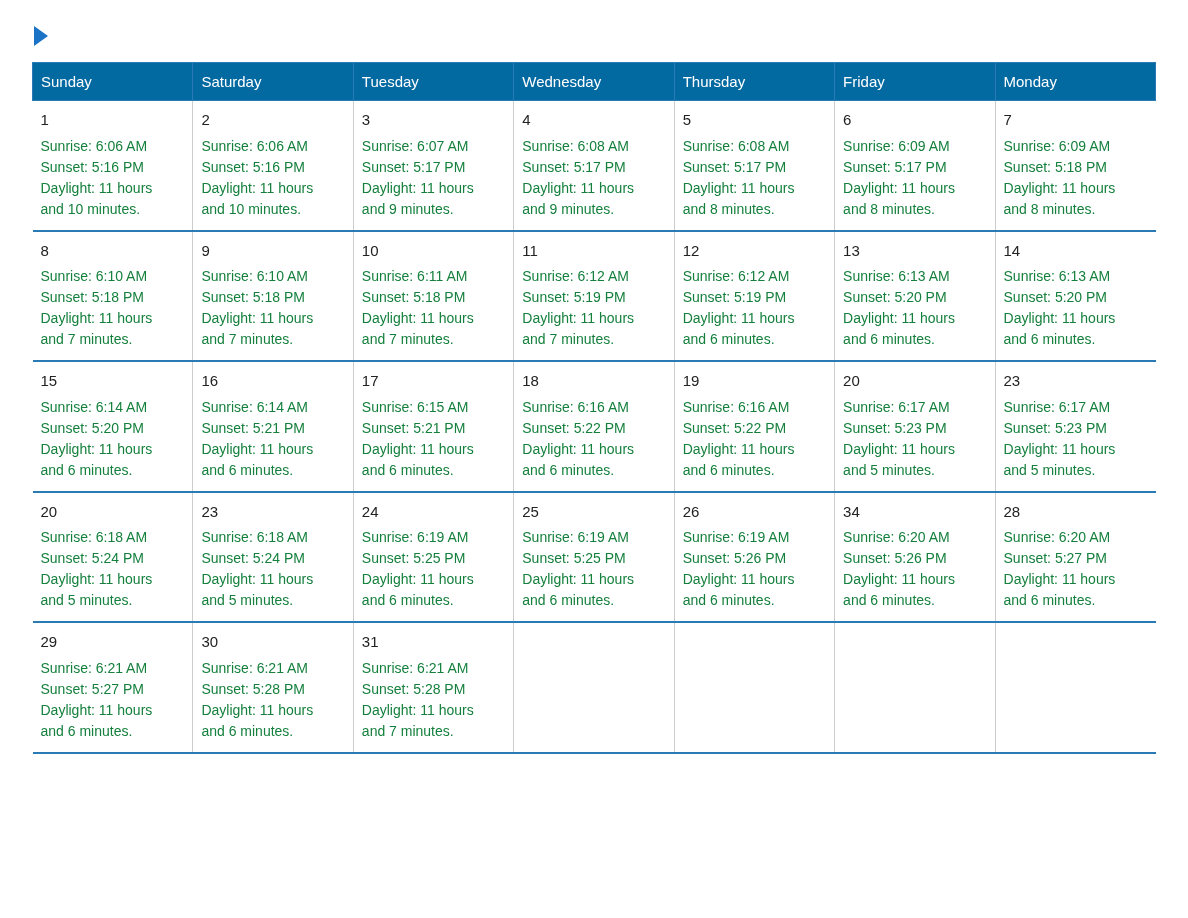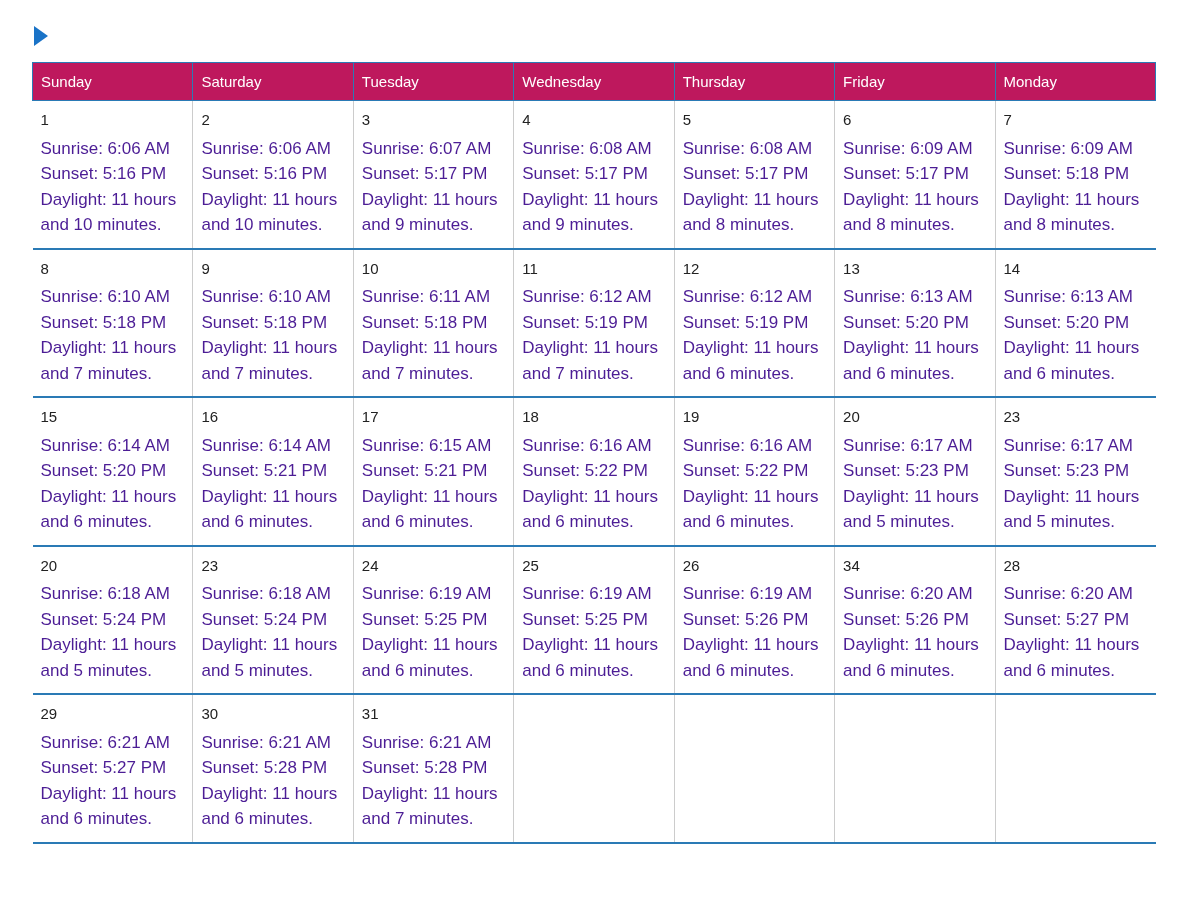--- a/index.html
+++ b/index.html
@@ -56,21 +56,21 @@
       font-size: 20px;
       color: #444;
       margin-top: 4px;
     }
     table {
       width: 100%;
       border-collapse: collapse;
       table-layout: fixed;
     }
     thead tr {
-      background-color: #be185d;
+      background-color: #0369a1;
       color: #fff;
     }
     thead th {
       padding: 10px 8px;
       font-size: 15px;
       font-weight: normal;
       text-align: left;
       border: 1px solid #2a7ab5;
     }
     tbody tr {
@@ -88,22 +88,22 @@
       border-right: none;
     }
     .day-number {
       font-size: 15px;
       font-weight: normal;
       color: #222;
       display: block;
       margin-bottom: 4px;
     }
     .day-info {
-      color: #4c1d95;
-      font-size: 17px;
+      color: #15803d;
+      font-size: 14px;
     }
   </style>
 </head>
 <body>
 
 <div class="header">
   <div class="logo-wrapper">
     <div class="logo-row">
       <span class="logo-text-general"></span>
       <div class="logo-arrow"></div>

